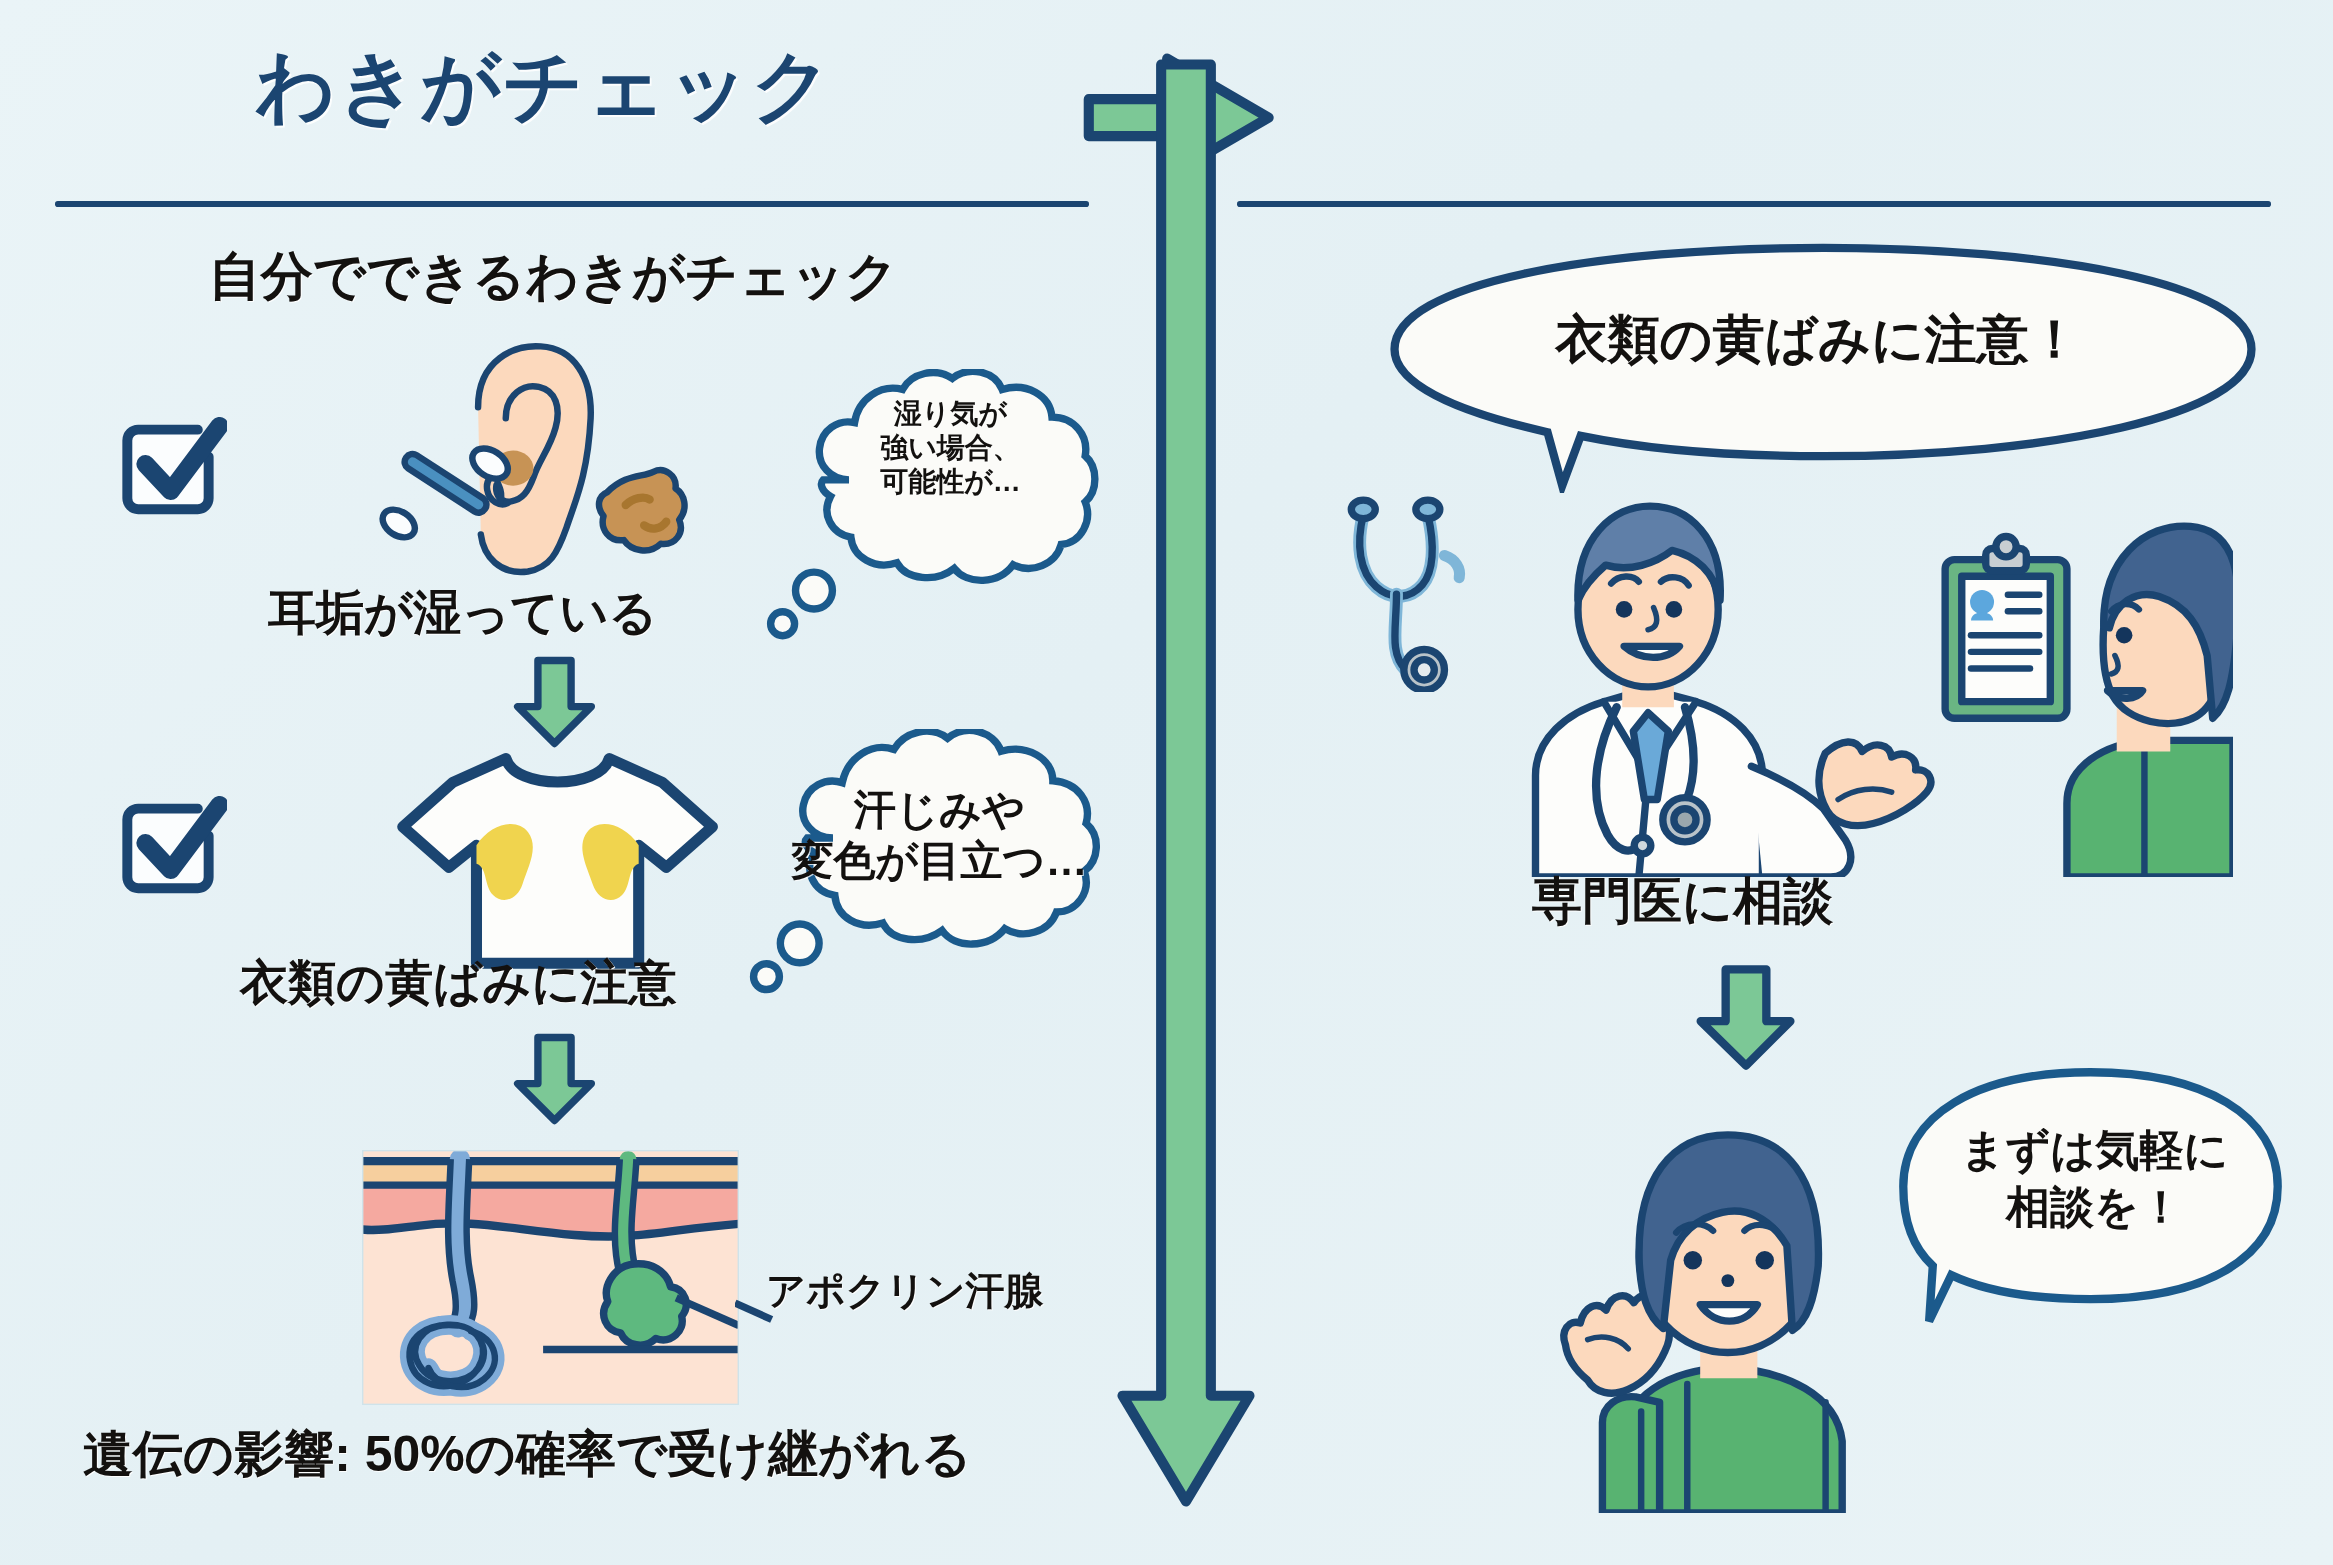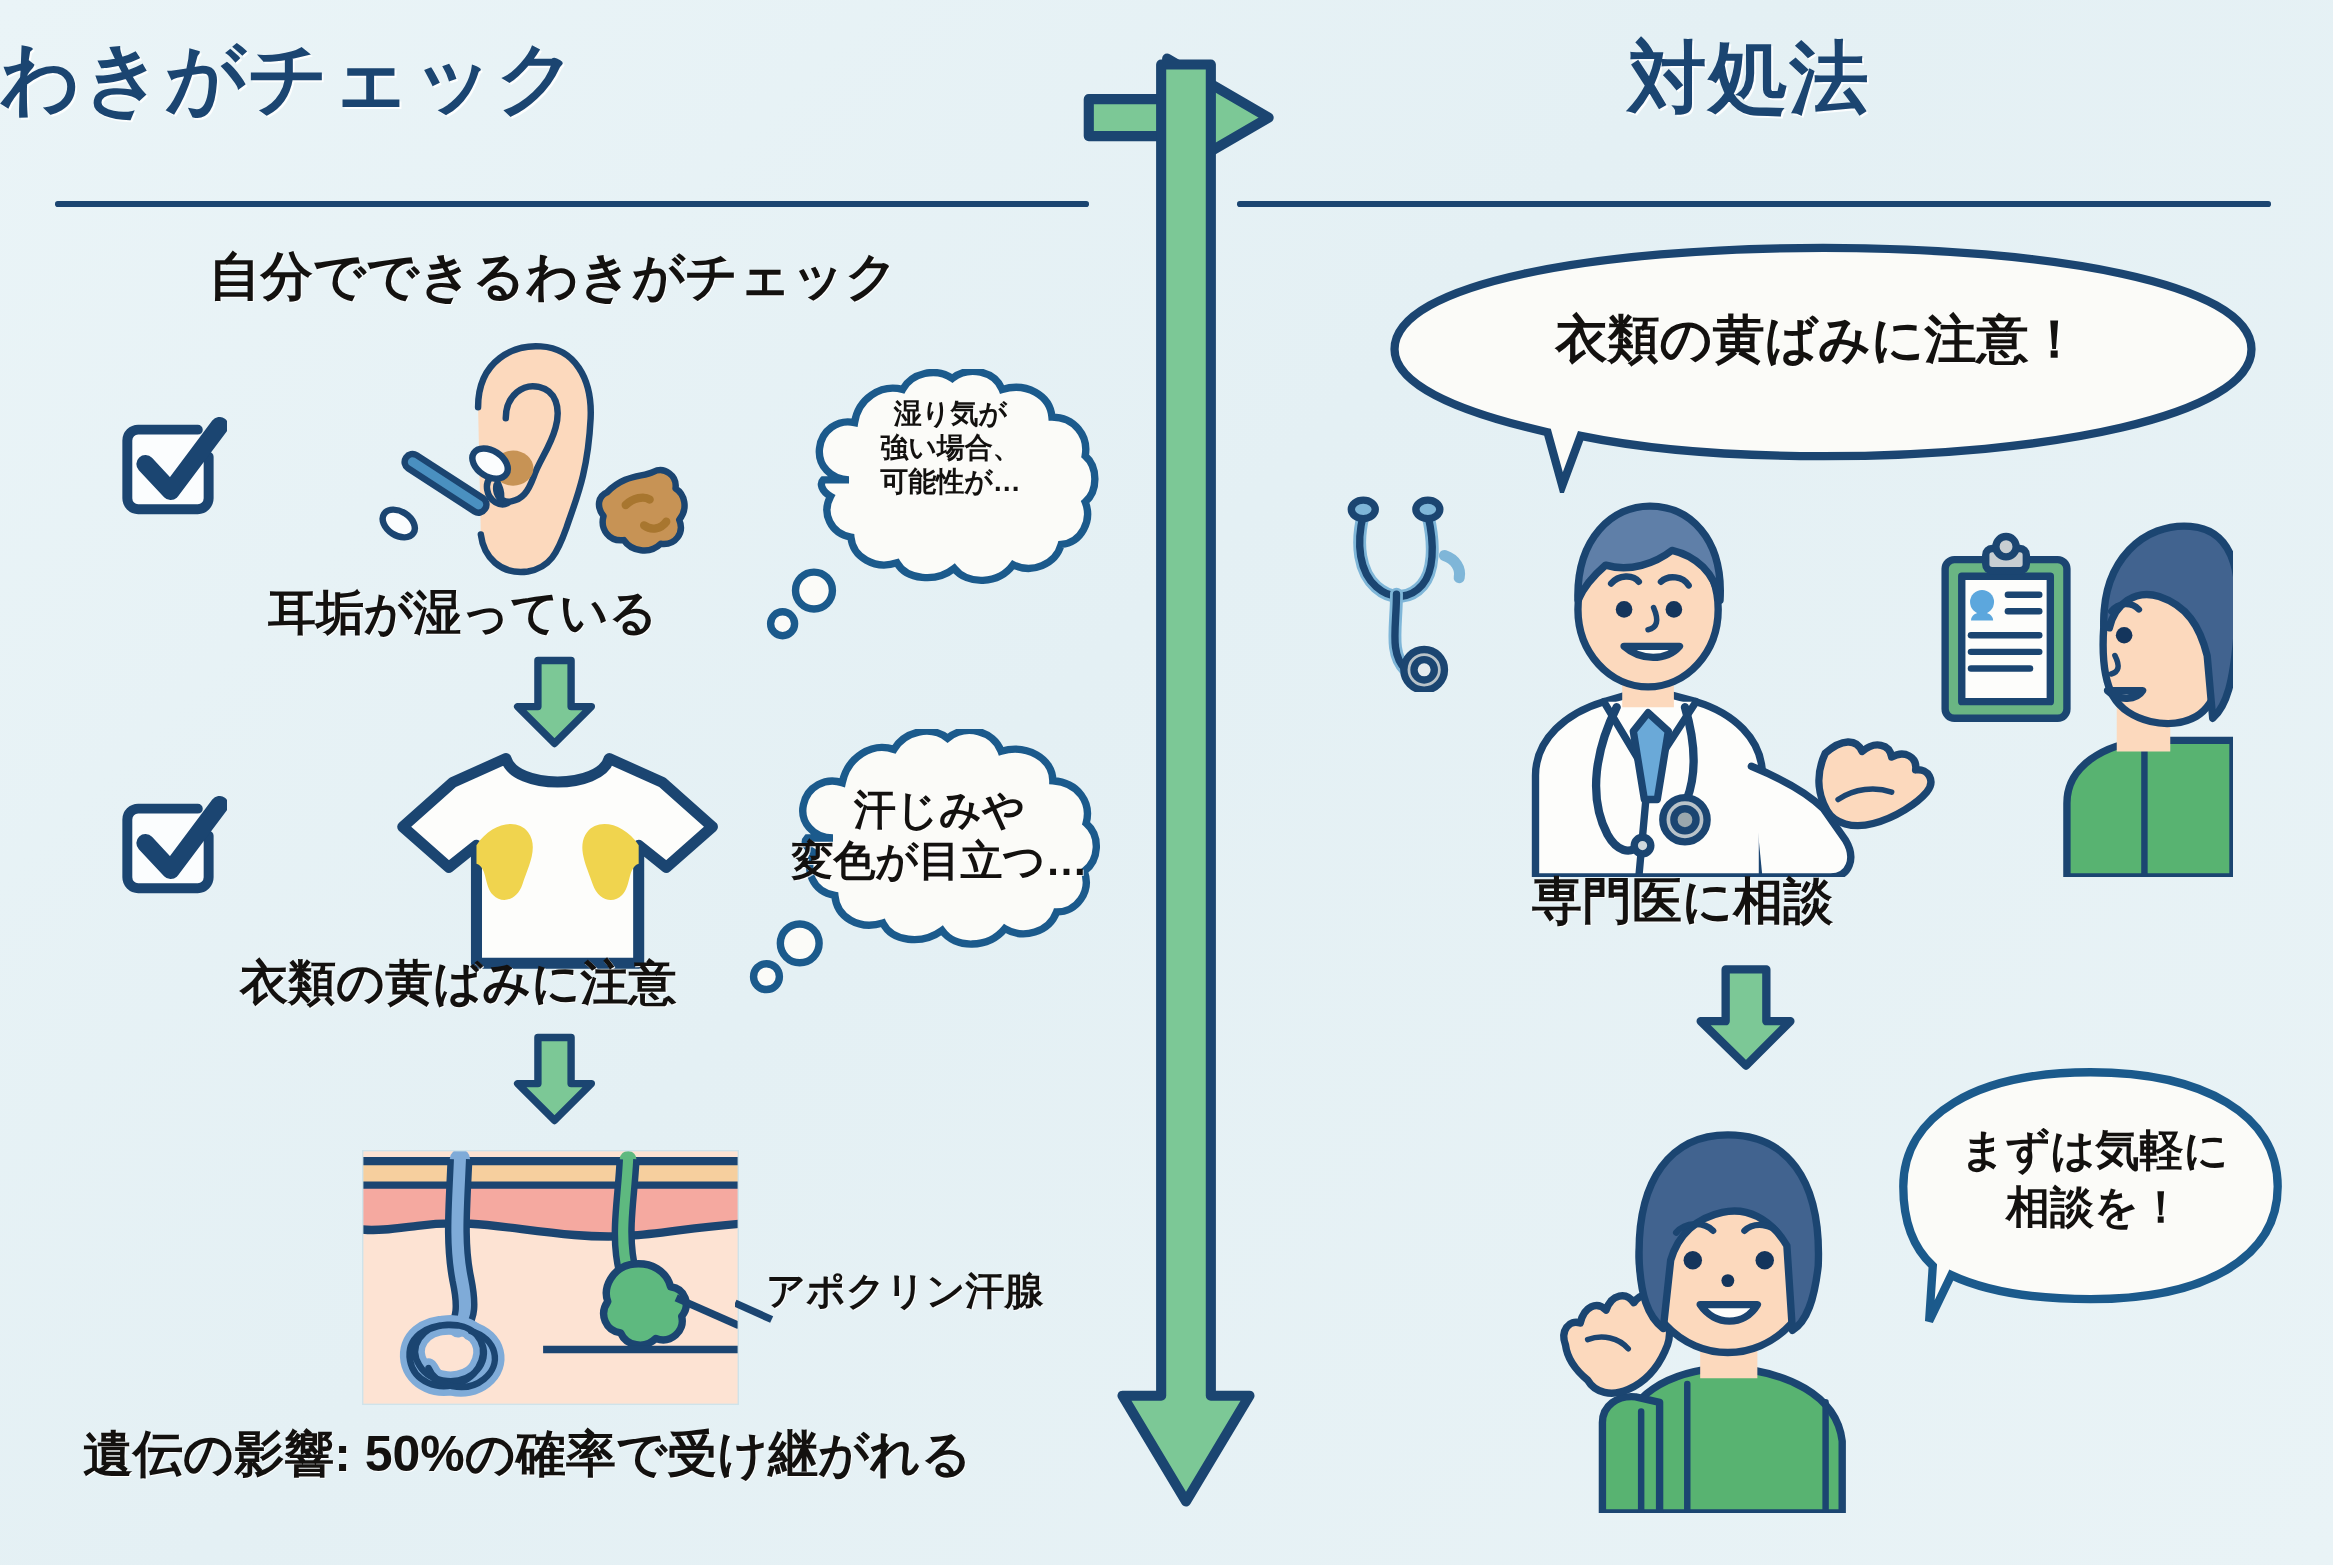--- a/index.html
+++ b/index.html
@@ -27,21 +27,21 @@
   .rule{
     position:absolute;height:5.5px;border-radius:2.8px;
     background:#1b4571;
   }
   .blk{
     color:#13110f;font-weight:bold;
     text-shadow:0.9px 0.9px 0 rgba(255,255,255,.9);
   }
 
   
-  #title-left{left:0;top:26px;width:1089px;text-align:left;font-size:79px;}
+  #title-left{left:0;top:34px;width:1089px;text-align:center;font-size:79px;}
   #title-right{left:1237px;top:26px;width:1024px;text-align:center;font-size:79px;}
   #rule-left{left:55px;top:201px;width:1034px;}
   #rule-right{left:1237px;top:201px;width:1034px;}
 
   
   #subtitle{left:55px;top:242px;width:997px;text-align:center;font-size:52px;}
 
   
   .checkbox{width:109px;height:103px;}
 
@@ -72,21 +72,20 @@
   }
 </style>
 </head>
 <body>
 
 <div class="bg"></div>
 
 <div class="stage">
 
   <div class="abs hdr" id="title-left">わきがチェック</div>
-  <div class="abs hdr" id="title-right">対処法</div>
   <div class="rule" id="rule-left"></div>
   <div class="rule" id="rule-right"></div>
 
   <svg class="abs" style="left:1061px;top:42px;" width="240" height="166" viewBox="0 0 260 180">
     <path d="M30 62 h85 V18 l110 64 -110 64 V102 H30 Z" fill="#7cc896" stroke="#1b4571" stroke-width="11" stroke-linejoin="round"></path>
   </svg>
 
   <svg class="abs" style="left:1117px;top:55px;" width="138" height="1467" viewBox="0 0 150 1590">
     <path d="M48 8 h54 V1455 h42 L75 1570 L6 1455 H48 Z" fill="#7cc896" stroke="#1b4571" stroke-width="11" stroke-linejoin="round"></path>
   </svg>

